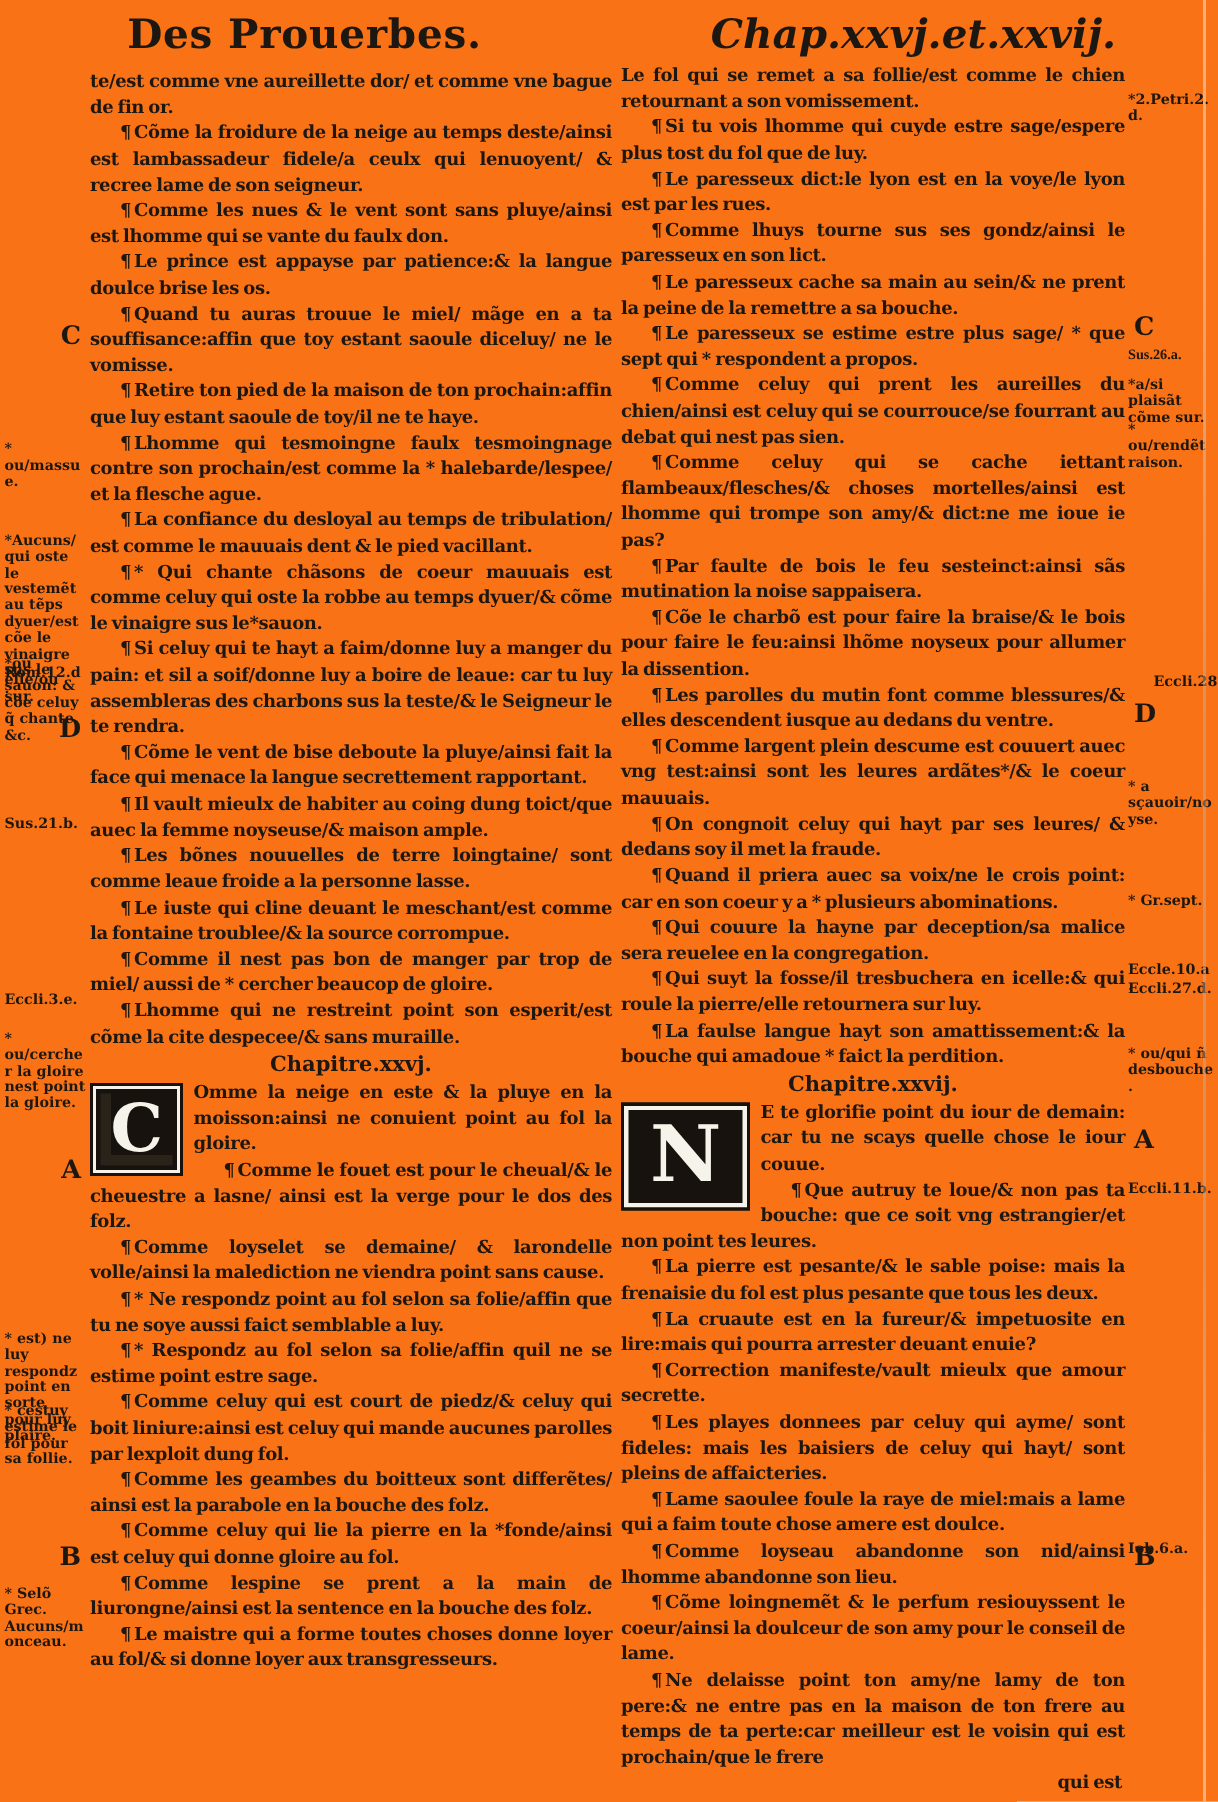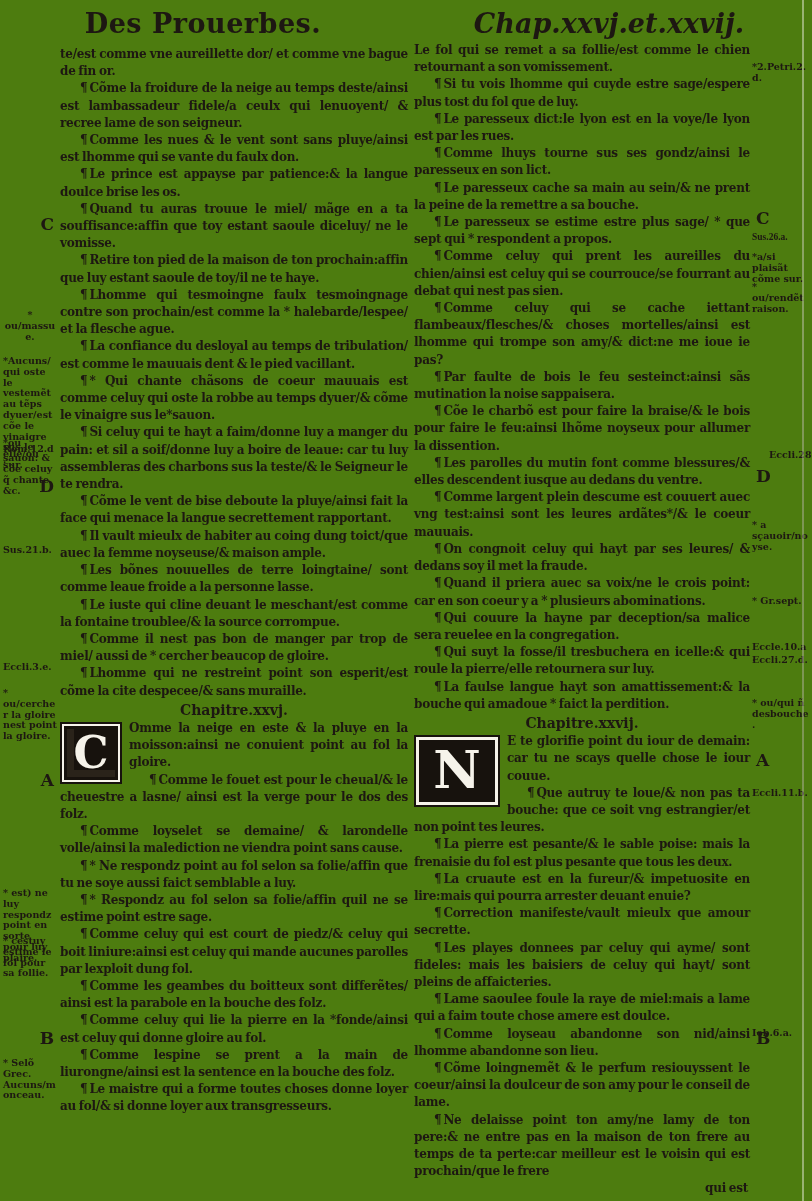--- a/index.html
+++ b/index.html
@@ -1,20 +1,20 @@
 <!DOCTYPE html>
 <html><head>
 <meta charset="utf-8">
 <style>
   * { margin:0; padding:0; box-sizing:border-box; }
   html,body { background:#d9d6cf; }
   body { width:812px; height:1201px; font-family:"DejaVu Serif", serif; }
   .page {
     position:relative; width:812px; height:1201px; overflow:hidden;
-    background:#4d7c0f; color:#1d1712;
+    background:#f97316; color:#1d1712;
   }
   .page::after{
     content:""; position:absolute; top:0; right:8px; width:2px; height:100%;
     background:linear-gradient(#faf8f1, #b9b5aa 40%, #b9b5aa 70%, #faf8f1); opacity:.45; pointer-events:none;
   }
   .running-head { position:absolute; top:8px; left:0; width:100%; display:flex; }
   .head-half { width:50%; text-align:center; font-weight:bold; font-size:27px; letter-spacing:.5px; }
   .head-half.right { letter-spacing:0;font-style:italic; }
 
   .column {
@@ -53,21 +53,21 @@
 <body>
 
 <div class="page">
   <header class="running-head">
     <div class="head-half">Des Prouerbes.</div>
     <div class="head-half right">Chap.xxvj.et.xxvij.</div>
   </header>
 
   <aside class="margin margin-left">
       <div class="note letter align-right" style="top: 216px;">C</div>
-      <div class="note gloss" style="top: 310px; text-align: center;">* ou/massue.</div>
+      <div class="note gloss" style="top: 295px;">* ou/massue.</div>
       <div class="note gloss" style="top: 356px;">*Aucuns/qui oste le vestemẽt au tẽps dyuer/est cõe le vinaigre sus le sauon: &amp; cõe celuy q̃ chante &amp;c.</div>
       <div class="note gloss" style="top: 438px;">*ou elle/ou sur.</div>
       <div class="note ref" style="top: 444px;">Rom.12.d.</div>
       <div class="note letter align-right" style="top: 478px;">D</div>
       <div class="note ref" style="top: 545px;">Sus.21.b.</div>
       <div class="note ref" style="top: 662px;">Eccli.3.e.</div>
       <div class="note gloss" style="top: 688px;">* ou/cercher la gloire nest point la gloire.</div>
       <div class="note letter align-right" style="top: 772px;">A</div>
       <div class="note gloss" style="top: 888px;">* est) ne luy respondz point en sorte pour luy plaire.</div>
       <div class="note gloss" style="top: 936px;">* cestuy estime le fol pour sa follie.</div>

